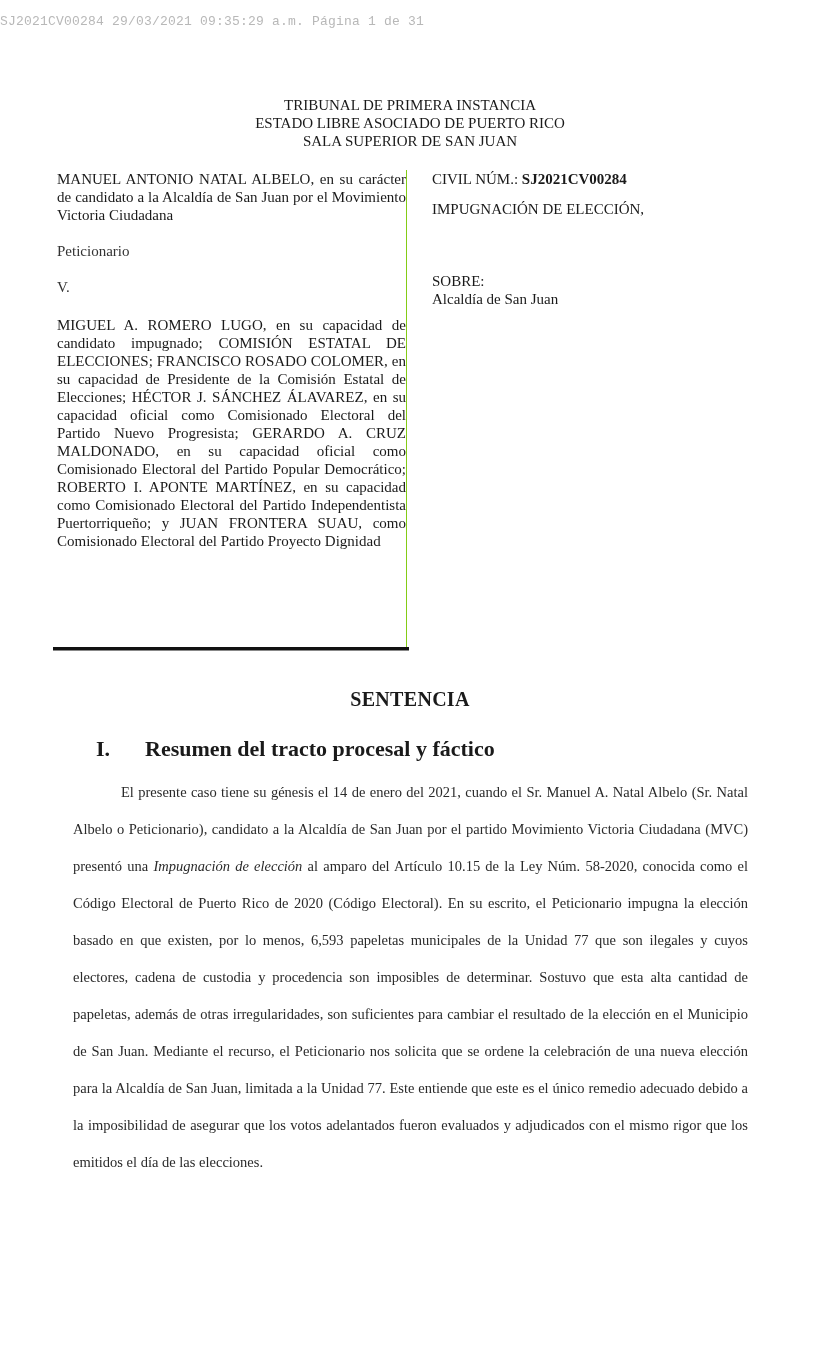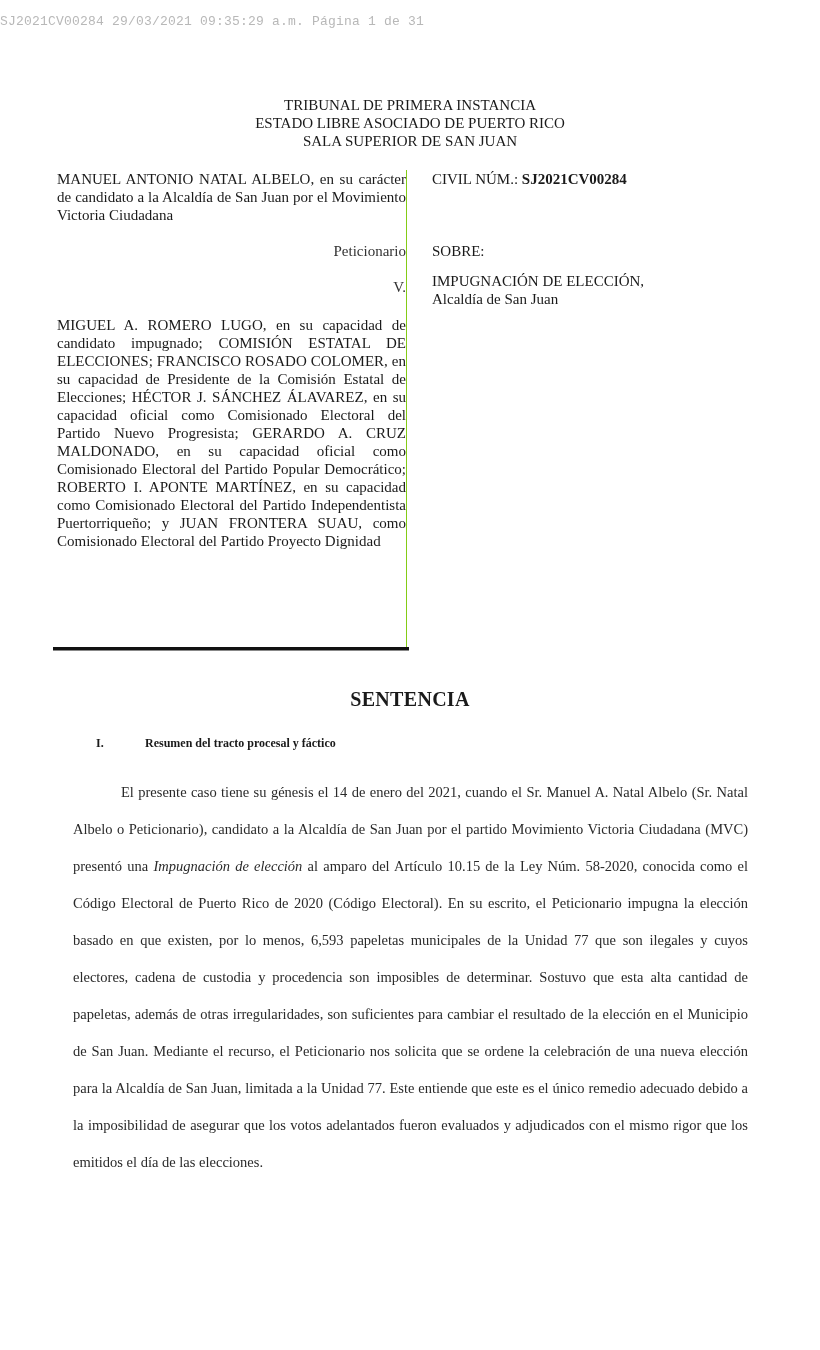--- a/index.html
+++ b/index.html
@@ -26,33 +26,33 @@
   }
   .bottom-rule {
     position: absolute; left: -4px; top: 477px; width: 356px; height: 3px;
     background: #111111; box-shadow: 0 1px 0 #888888;
   }
   .party {
     font-size: 15px; line-height: 18px; text-align: justify; color: #1a1a1a;
     margin: 0;
   }
   .role {
-    font-size: 15px; line-height: 18px; text-align: right; color: #333333;
+    font-size: 15px; line-height: 18px; text-align: left; color: #333333;
   }
   .right-col {
     position: absolute; left: 375px; top: 0; width: 260px;
     font-size: 15px; line-height: 18px; color: #1a1a1a;
   }
   .right-col .bold { font-weight: bold; }
   .title {
     position: absolute; top: 688px; left: 0; width: 820px; text-align: center;
     font-size: 20px; font-weight: bold; color: #1a1a1a; letter-spacing: 0.3px;
   }
   .section-heading {
-    position: absolute; top: 736px; left: 96px; font-size: 12px; font-weight: bold; color: #1a1a1a;
+    position: absolute; top: 736px; left: 96px; font-size: 22px; font-weight: bold; color: #1a1a1a;
   }
   .section-heading .num { display: inline-block; width: 49px; }
   .body-text {
     position: absolute; top: 774px; left: 73px; width: 675px;
     font-size: 14.5px; line-height: 37px; text-align: justify; color: #2a2a2a;
     text-indent: 48px; margin: 0;
   }
   .body-text em { font-style: italic; }
 </style>
 </head>
@@ -76,22 +76,22 @@
     <div class="role" style="margin-top:18px;">V.</div>
     <p class="party" style="margin-top:20px;">MIGUEL A. ROMERO LUGO, en su capacidad de candidato impugnado; COMISIÓN ESTATAL DE ELECCIONES; FRANCISCO ROSADO COLOMER, en su capacidad de Presidente de la Comisión Estatal de Elecciones; HÉCTOR J. SÁNCHEZ ÁLAVAREZ, en su capacidad oficial como Comisionado Electoral del Partido Nuevo Progresista; GERARDO A. CRUZ MALDONADO, en su capacidad oficial como Comisionado Electoral del Partido Popular Democrático; ROBERTO I. APONTE MARTÍNEZ, en su capacidad como Comisionado Electoral del Partido Independentista Puertorriqueño; y JUAN FRONTERA SUAU, como Comisionado Electoral del Partido Proyecto Dignidad</p>
     <div class="bottom-rule"></div>
   </div>
 
   <div class="right-col">
     <div>
       <span>CIVIL NÚM.:</span>
       <span class="bold">SJ2021CV00284</span>
     </div>
+    <div style="margin-top:12px;">IMPUGNACIÓN DE ELECCIÓN,</div>
     <div style="margin-top:54px;">SOBRE:</div>
-    <div style="margin-top:12px;">IMPUGNACIÓN DE ELECCIÓN,</div>
     <div>Alcaldía de San Juan</div>
   </div>
 </div>
 
 <div class="title">SENTENCIA</div>
 
 <div class="section-heading">
   <span class="num">I.</span><span>Resumen del tracto procesal y fáctico</span>
 </div>
 

